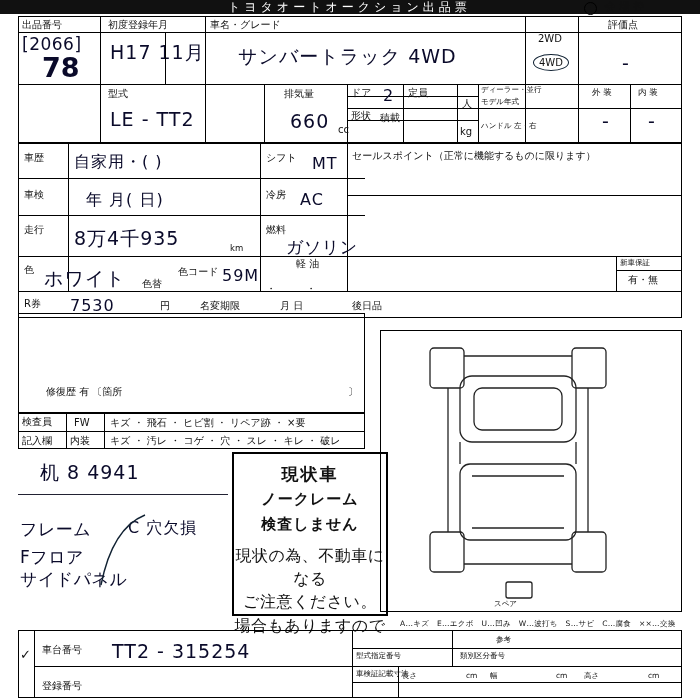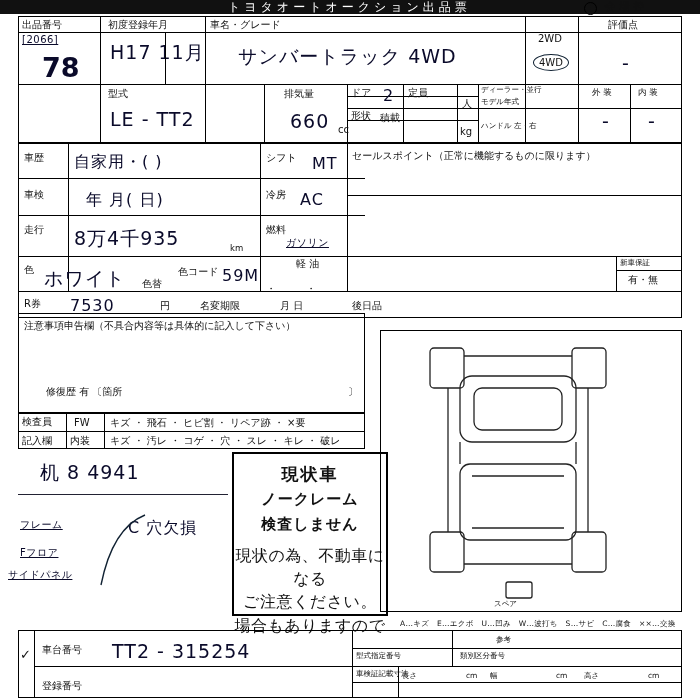--- a/index.html
+++ b/index.html
@@ -5,21 +5,21 @@
   html,body{margin:0;padding:0;background:#fff;}
   body{width:700px;height:700px;overflow:hidden;font-family:"DejaVu Sans","Liberation Sans",sans-serif;color:#111;}
   #sheet{position:relative;width:700px;height:700px;}
   .bx{position:absolute;box-sizing:border-box;border:1px solid #000;}
   .lbl{position:absolute;font-size:10px;line-height:1.1;color:#111;}
   .lbl.sm{font-size:8.5px;}
   .lbl.xs{font-size:7.5px;}
   .hand{position:absolute;font-family:"DejaVu Sans","Liberation Sans",sans-serif;color:#0a0a2a;}
   .hw{font-size:19px;letter-spacing:1px;}
   .hw2{font-size:16px;letter-spacing:1px;}
-  .hw3{font-size:10px;letter-spacing:0.5px;text-decoration:underline;}
+  .hw3{font-size:17px;letter-spacing:0.5px;}
   .big{font-size:27px;font-weight:bold;}
   .vline{position:absolute;width:1px;background:#000;}
   .hline{position:absolute;height:1px;background:#000;}
   .stamp{position:absolute;border:2px solid #000;background:#fff;text-align:center;}
   .stamp .t1{font-size:17px;font-weight:bold;letter-spacing:2px;}
   .stamp .t2{font-size:15px;font-weight:bold;letter-spacing:1px;}
   .stamp .t3{font-size:16px;letter-spacing:0.5px;line-height:1.45;}
   .bold13{font-size:13px;font-weight:bold;letter-spacing:1px;}
   .topbar{position:absolute;left:0;top:0;width:700px;height:14px;background:#111;}
   .topbar .tt{position:absolute;left:228px;top:-1px;color:#fff;font-size:12px;letter-spacing:4px;}
@@ -146,41 +146,40 @@
   <div class="lbl" style="left:628px;top:274px;">有・無</div>
 
   <div class="lbl" style="left:24px;top:298px;">R券</div>
   <div class="hand hw2" style="left:70px;top:296px;">7530</div>
   <div class="lbl" style="left:160px;top:300px;">円</div>
   <div class="lbl" style="left:200px;top:300px;">名変期限</div>
   <div class="lbl" style="left:280px;top:300px;">月        日</div>
   <div class="lbl" style="left:352px;top:300px;">後日品</div>
 
   <div class="bx" style="left:18px;top:313px;width:347px;height:100px;"></div>
-  <div class="lbl" style="left:24px;top:320px;">注意事項申告欄（不具合内容等は具体的に記入して下さい）</div>
   <div class="lbl" style="left:46px;top:386px;">修復歴   有 〔箇所</div>
   <div class="lbl" style="left:348px;top:386px;">〕</div>
 
   <div class="bx" style="left:18px;top:413px;width:347px;height:36px;"></div>
   <div class="hline" style="left:18px;top:431px;width:347px;"></div>
   <div class="vline" style="left:66px;top:413px;height:36px;"></div>
   <div class="vline" style="left:104px;top:413px;height:36px;"></div>
   <div class="lbl" style="left:22px;top:417px;font-family:Liberation Mono, monospace;">検査員</div>
   <div class="lbl" style="left:22px;top:435px;">記入欄</div>
   <div class="lbl" style="left:74px;top:417px;">FW</div>
   <div class="lbl" style="left:70px;top:435px;">内装</div>
   <div class="lbl" style="left:110px;top:417px;">キズ ・ 飛石 ・ ヒビ割 ・ リペア跡 ・ ×要</div>
   <div class="lbl" style="left:110px;top:435px;">キズ ・ 汚レ ・ コゲ ・ 穴 ・ スレ ・ キレ ・ 破レ</div>
 
   <div class="hand hw" style="left:40px;top:460px;">机 8 4941</div>
   <div class="hline" style="left:18px;top:494px;width:210px;background:#223;"></div>
   <div class="hand hw3" style="left:20px;top:518px;">フレーム</div>
   <div class="hand hw2" style="left:128px;top:518px;">C 穴欠損</div>
   <div class="hand hw3" style="left:20px;top:546px;">Fフロア</div>
-  <div class="hand hw3" style="left:8px;top:568px;">サイドパネル</div>
+  <div class="hand hw3" style="left:20px;top:568px;">サイドパネル</div>
   <svg class="diag" style="left:95px;top:505px;" width="60" height="90">
     <path d="M50 10 C30 18, 14 40, 6 80" stroke="#123" stroke-width="1.4" fill="none"></path>
   </svg>
 
   <div class="stamp" style="left:232px;top:452px;width:152px;height:160px;">
     <div class="t1" style="margin-top:9px;">現状車</div>
     <div class="t2" style="margin-top:4px;">ノークレーム</div>
     <div class="t2" style="margin-top:6px;">検査しません</div>
     <div class="t3" style="margin-top:10px;">現状の為、不動車になる</div>
     <div class="t3">ご注意ください。</div>

